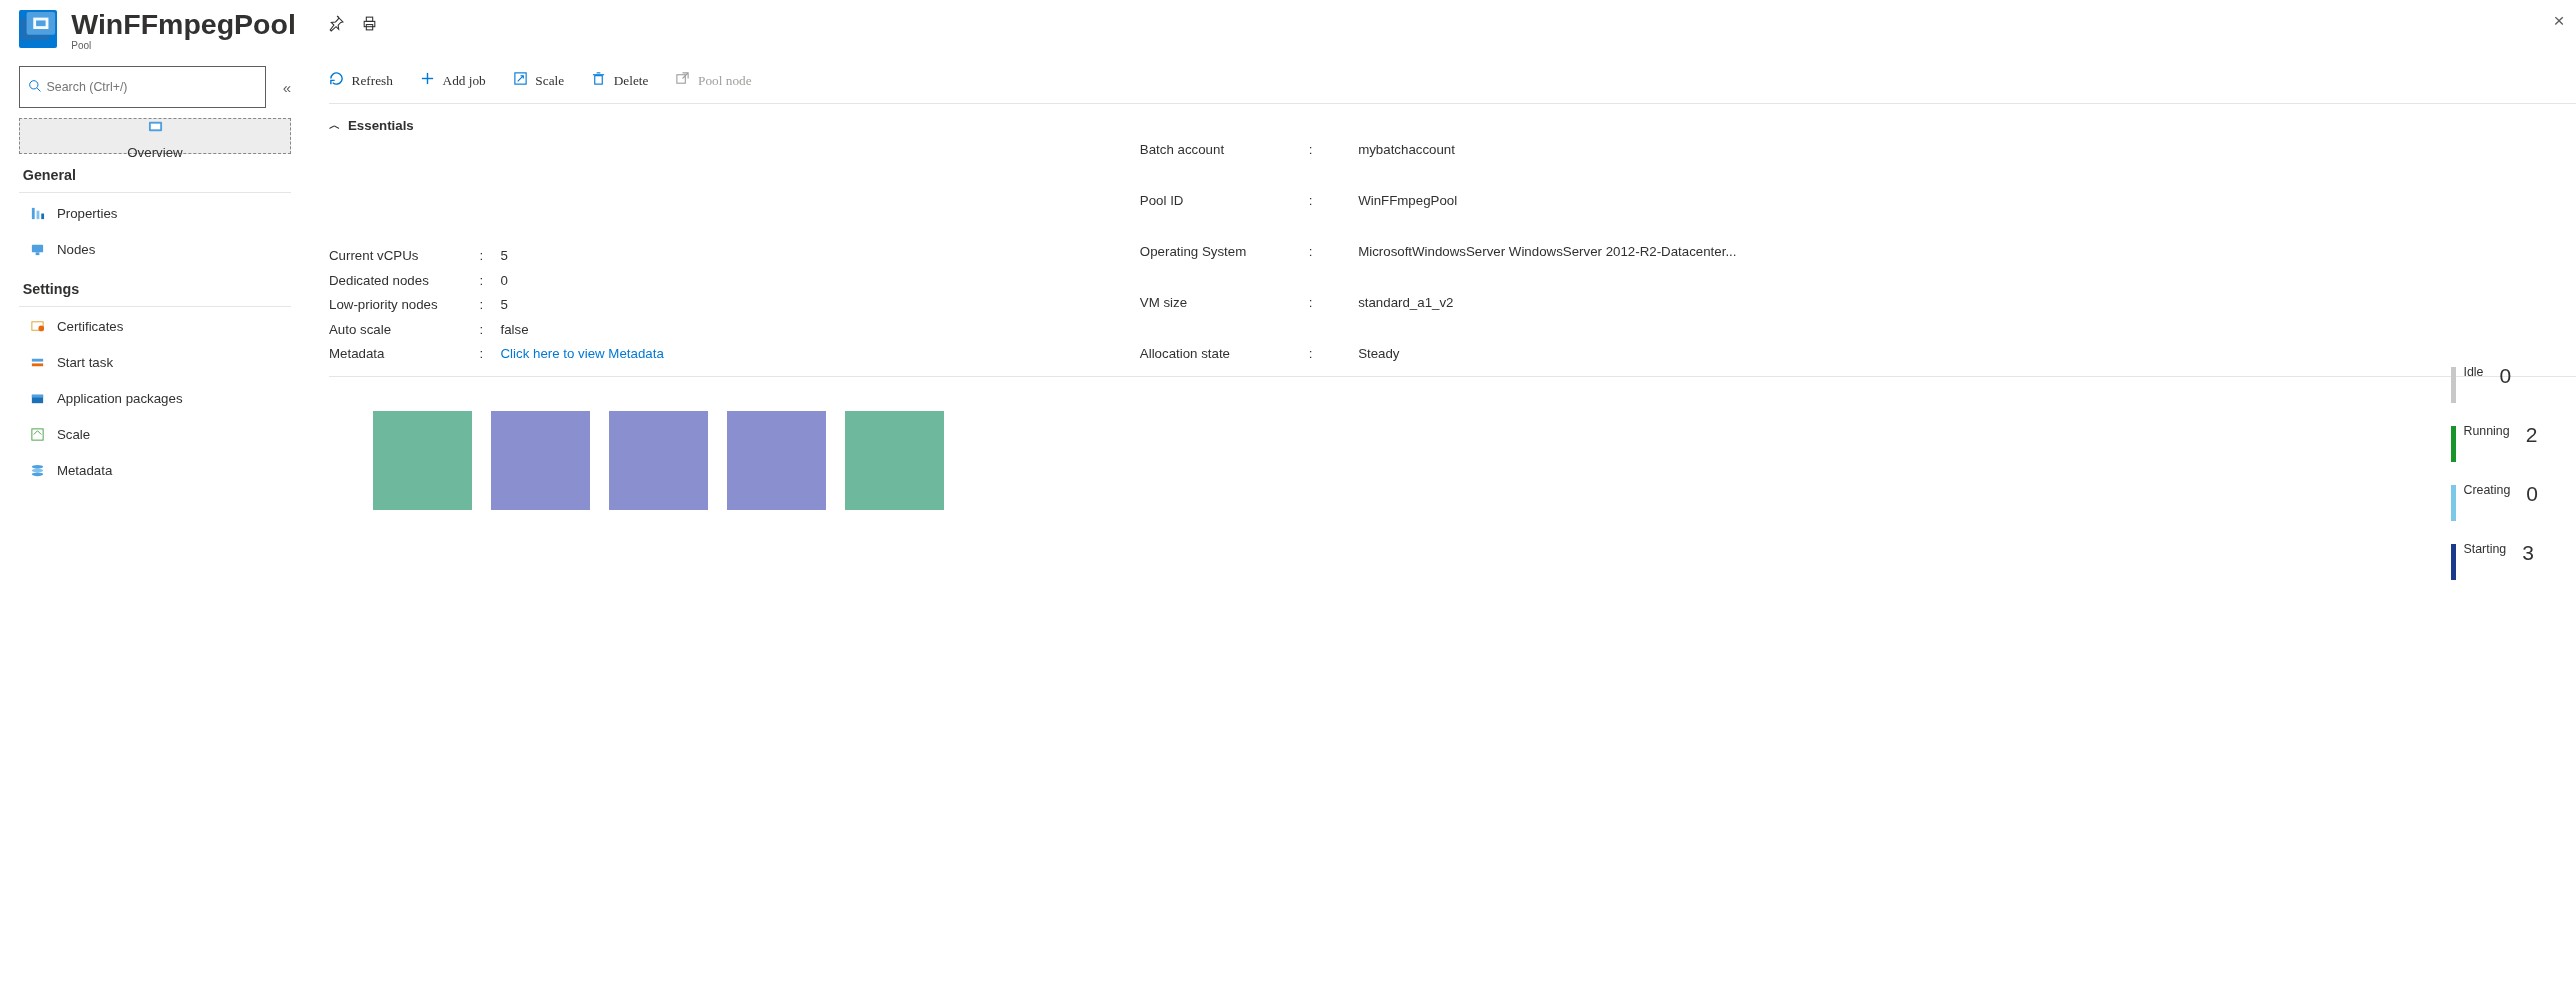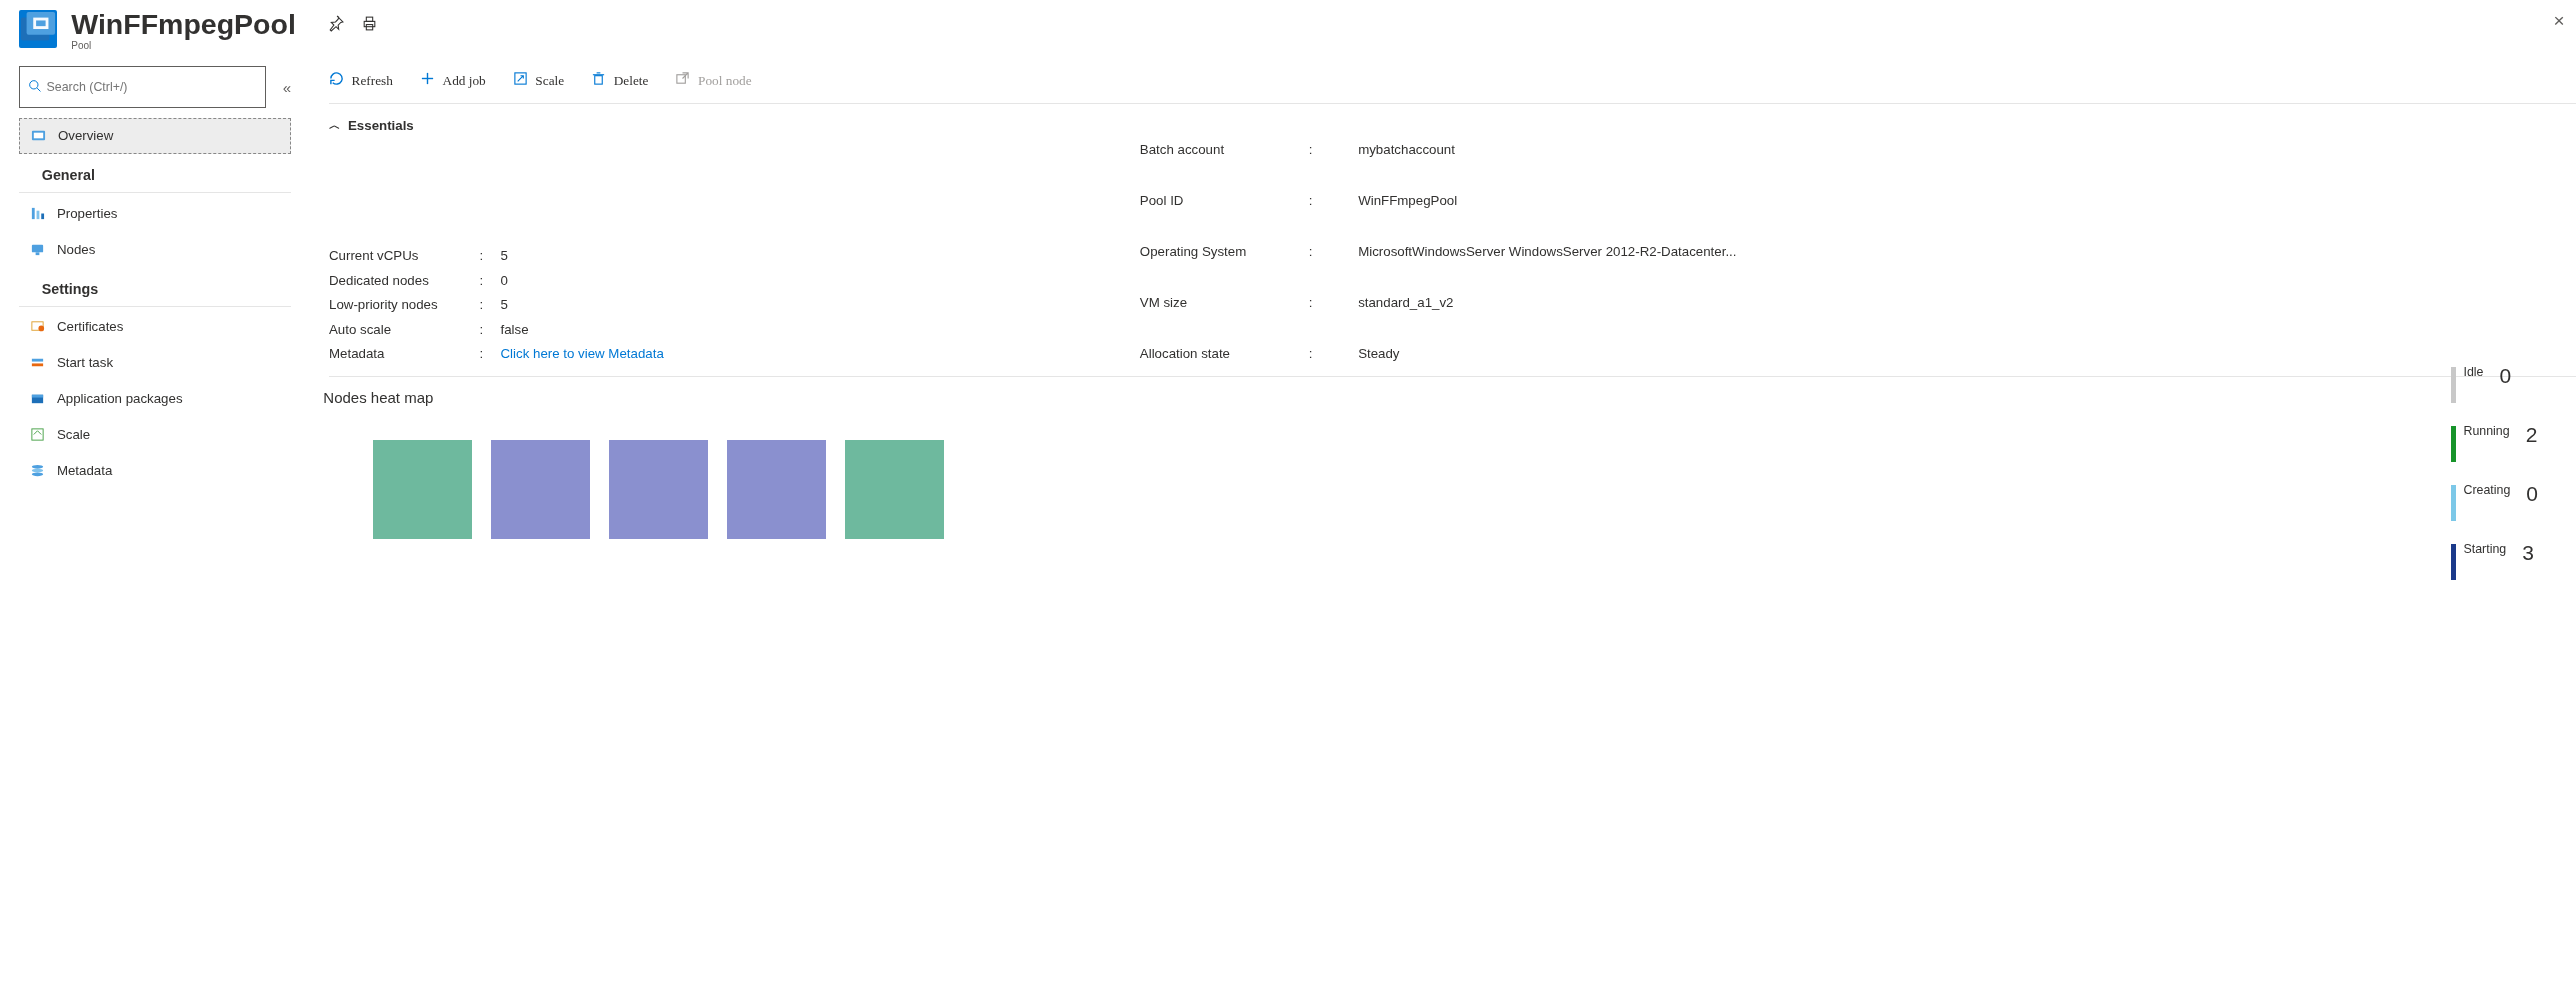--- a/index.html
+++ b/index.html
@@ -83,28 +83,28 @@
     padding: 0 9.5px;
     gap: 11.4px;
     cursor: pointer;
     font-size: 13.3px;
     color: #323130;
   }
   .nav-item.selected {
     background: #ededed;
     border: 1px dashed #888;
     font-weight: 400;
+    flex-direction: column;
   }
   .nav-item .nav-icon { width: 17px; display:flex; justify-content:center; }
   .nav-group-label {
     font-size: 14.3px;
     font-weight: 600;
     color: #323130;
     padding: 13.3px 0 7.6px 3.8px;
-    margin-left: 19px;
   }
   .nav-divider { border-bottom: 1px solid #e5e5e5; margin: 1.9px 0 1.9px 0; }
 
   
   .main {
     flex: 1;
     padding: 0 0 0 38px;
     min-width: 0;
   }
   .toolbar {
@@ -429,21 +429,20 @@
         <span class="ess-value">standard_a1_v2</span>
 
         <span class="ess-label">Allocation state</span>
         <span class="ess-colon">:</span>
         <span class="ess-value">Steady</span>
       </div>
     </div>
 
     <div class="main-divider"></div>
 
-    <div class="heatmap-title">Nodes heat map</div>
 
     <div class="heatmap-row">
       <div class="heatmap-tiles" id="heatmap-tiles">
           <div class="tile running"></div>
           <div class="tile starting"></div>
           <div class="tile starting"></div>
           <div class="tile starting"></div>
           <div class="tile running"></div>
         </div>
     </div>

